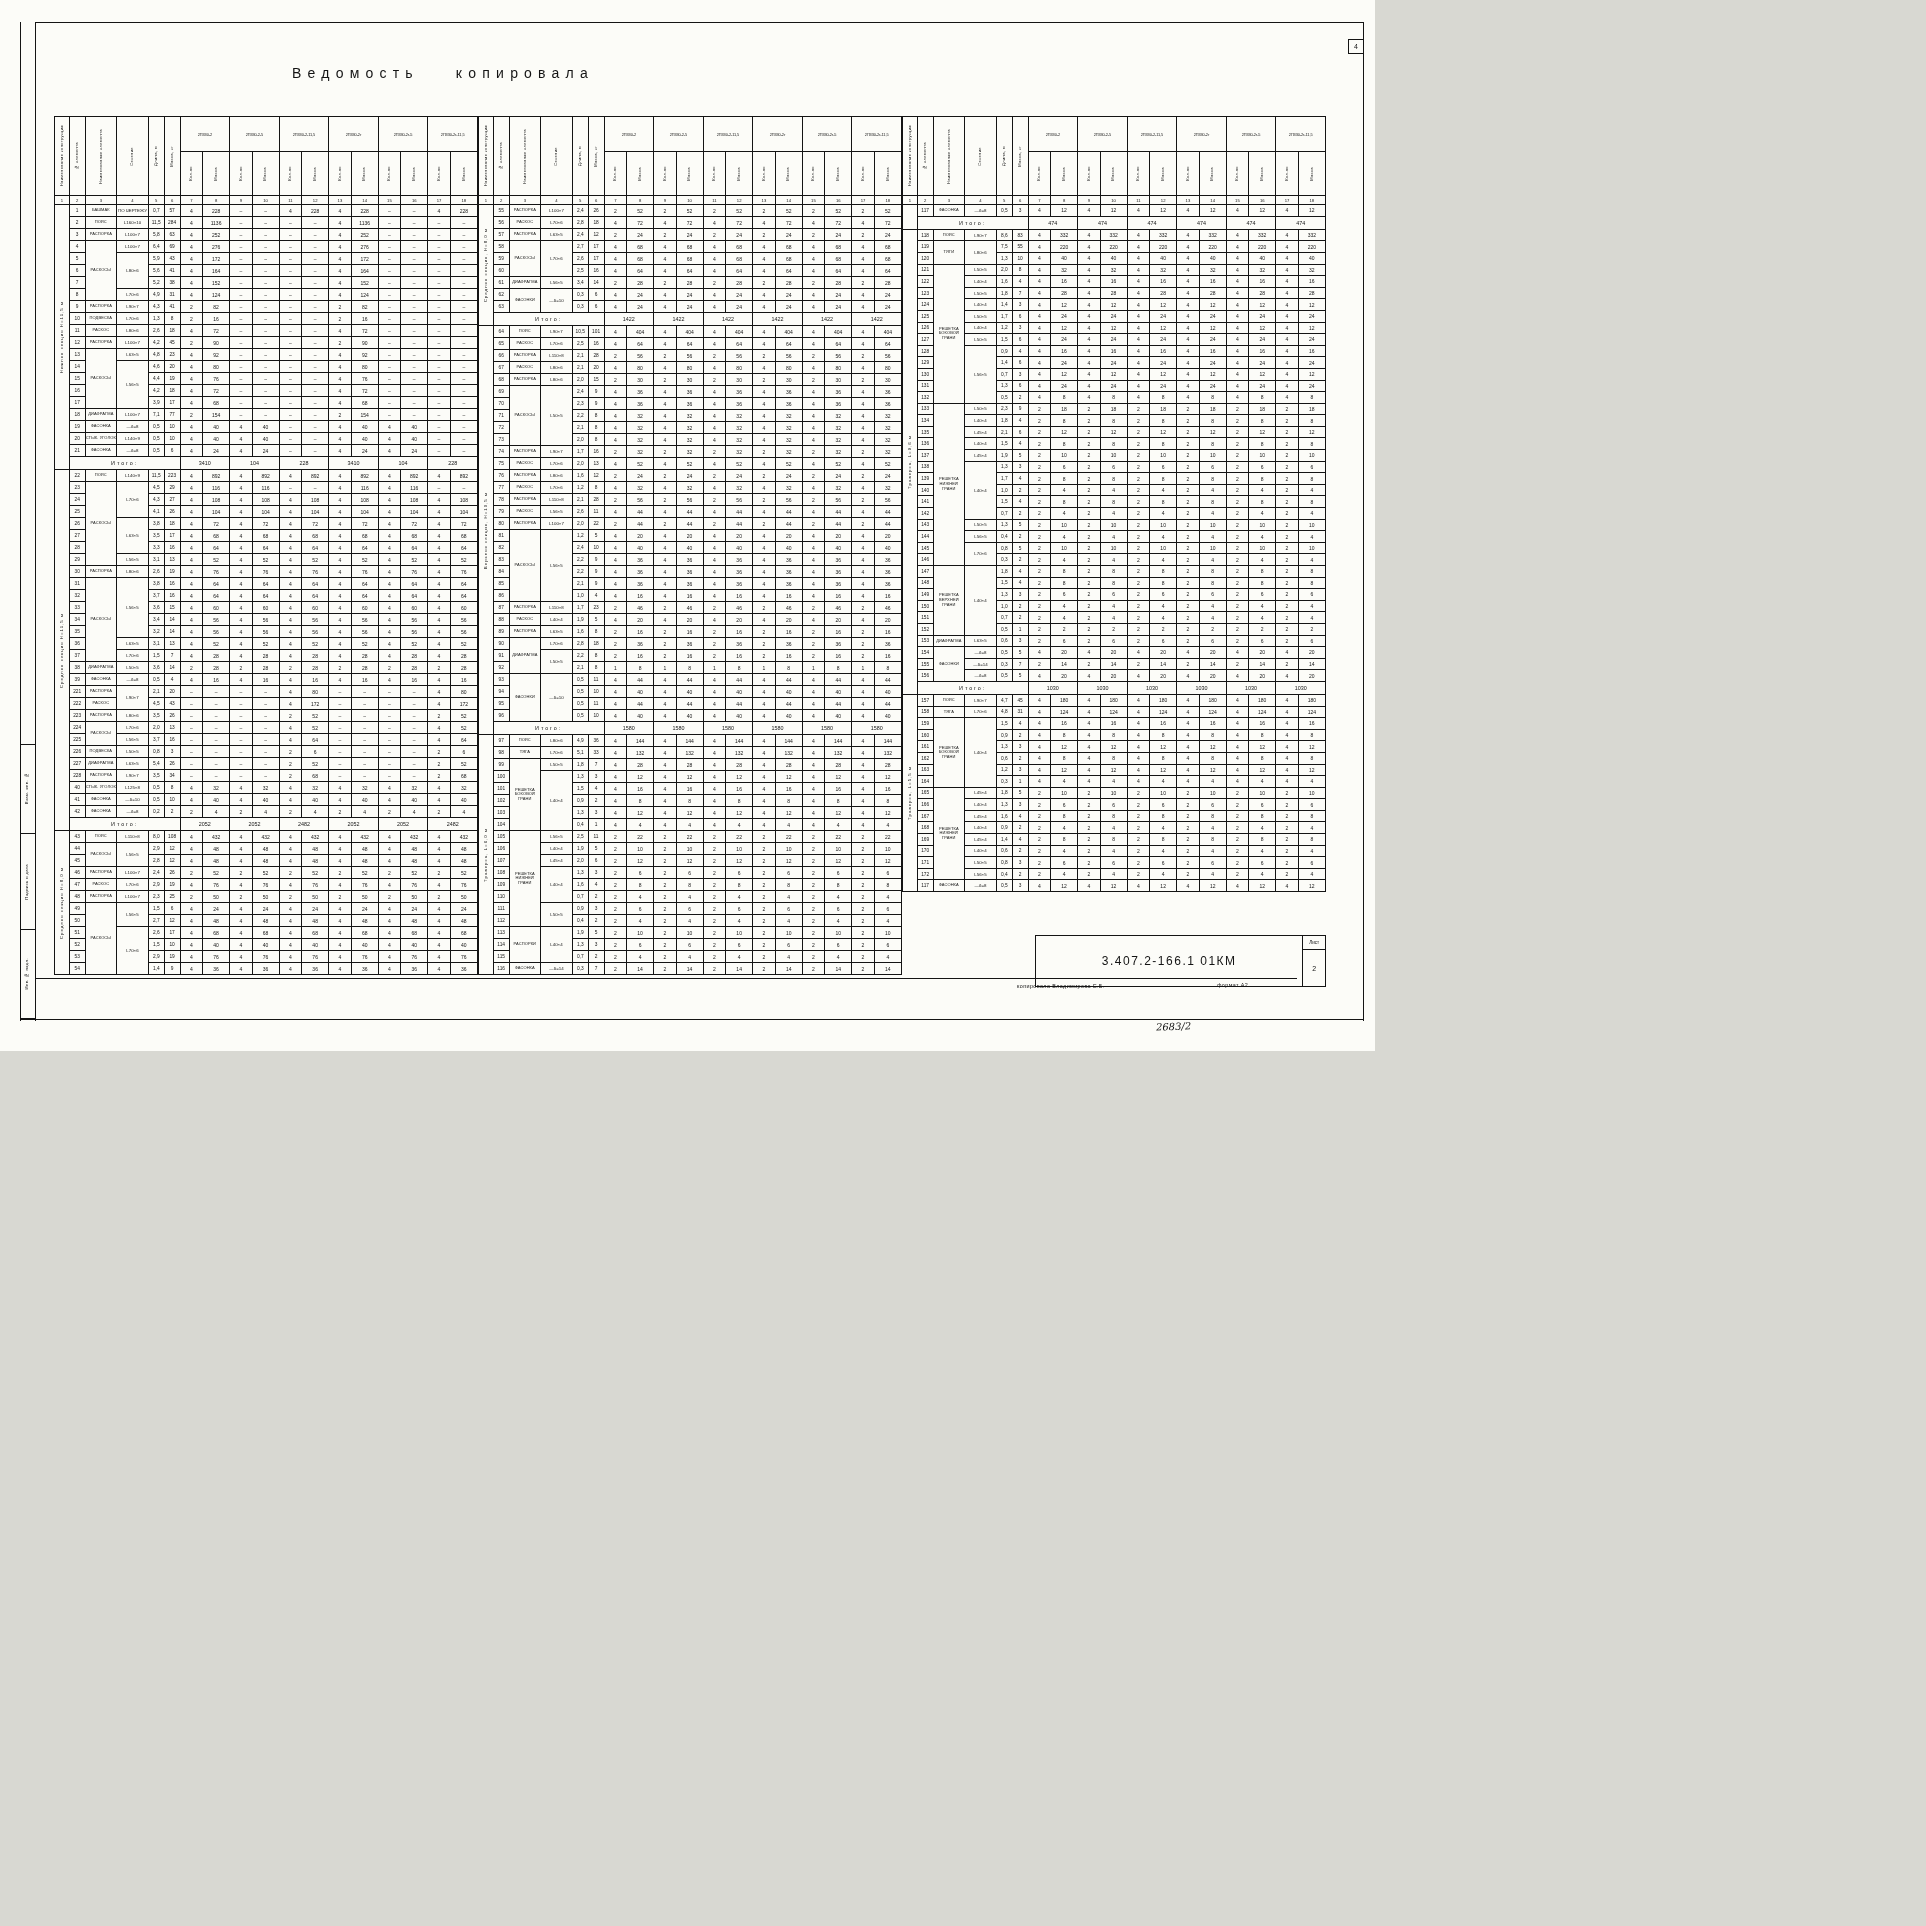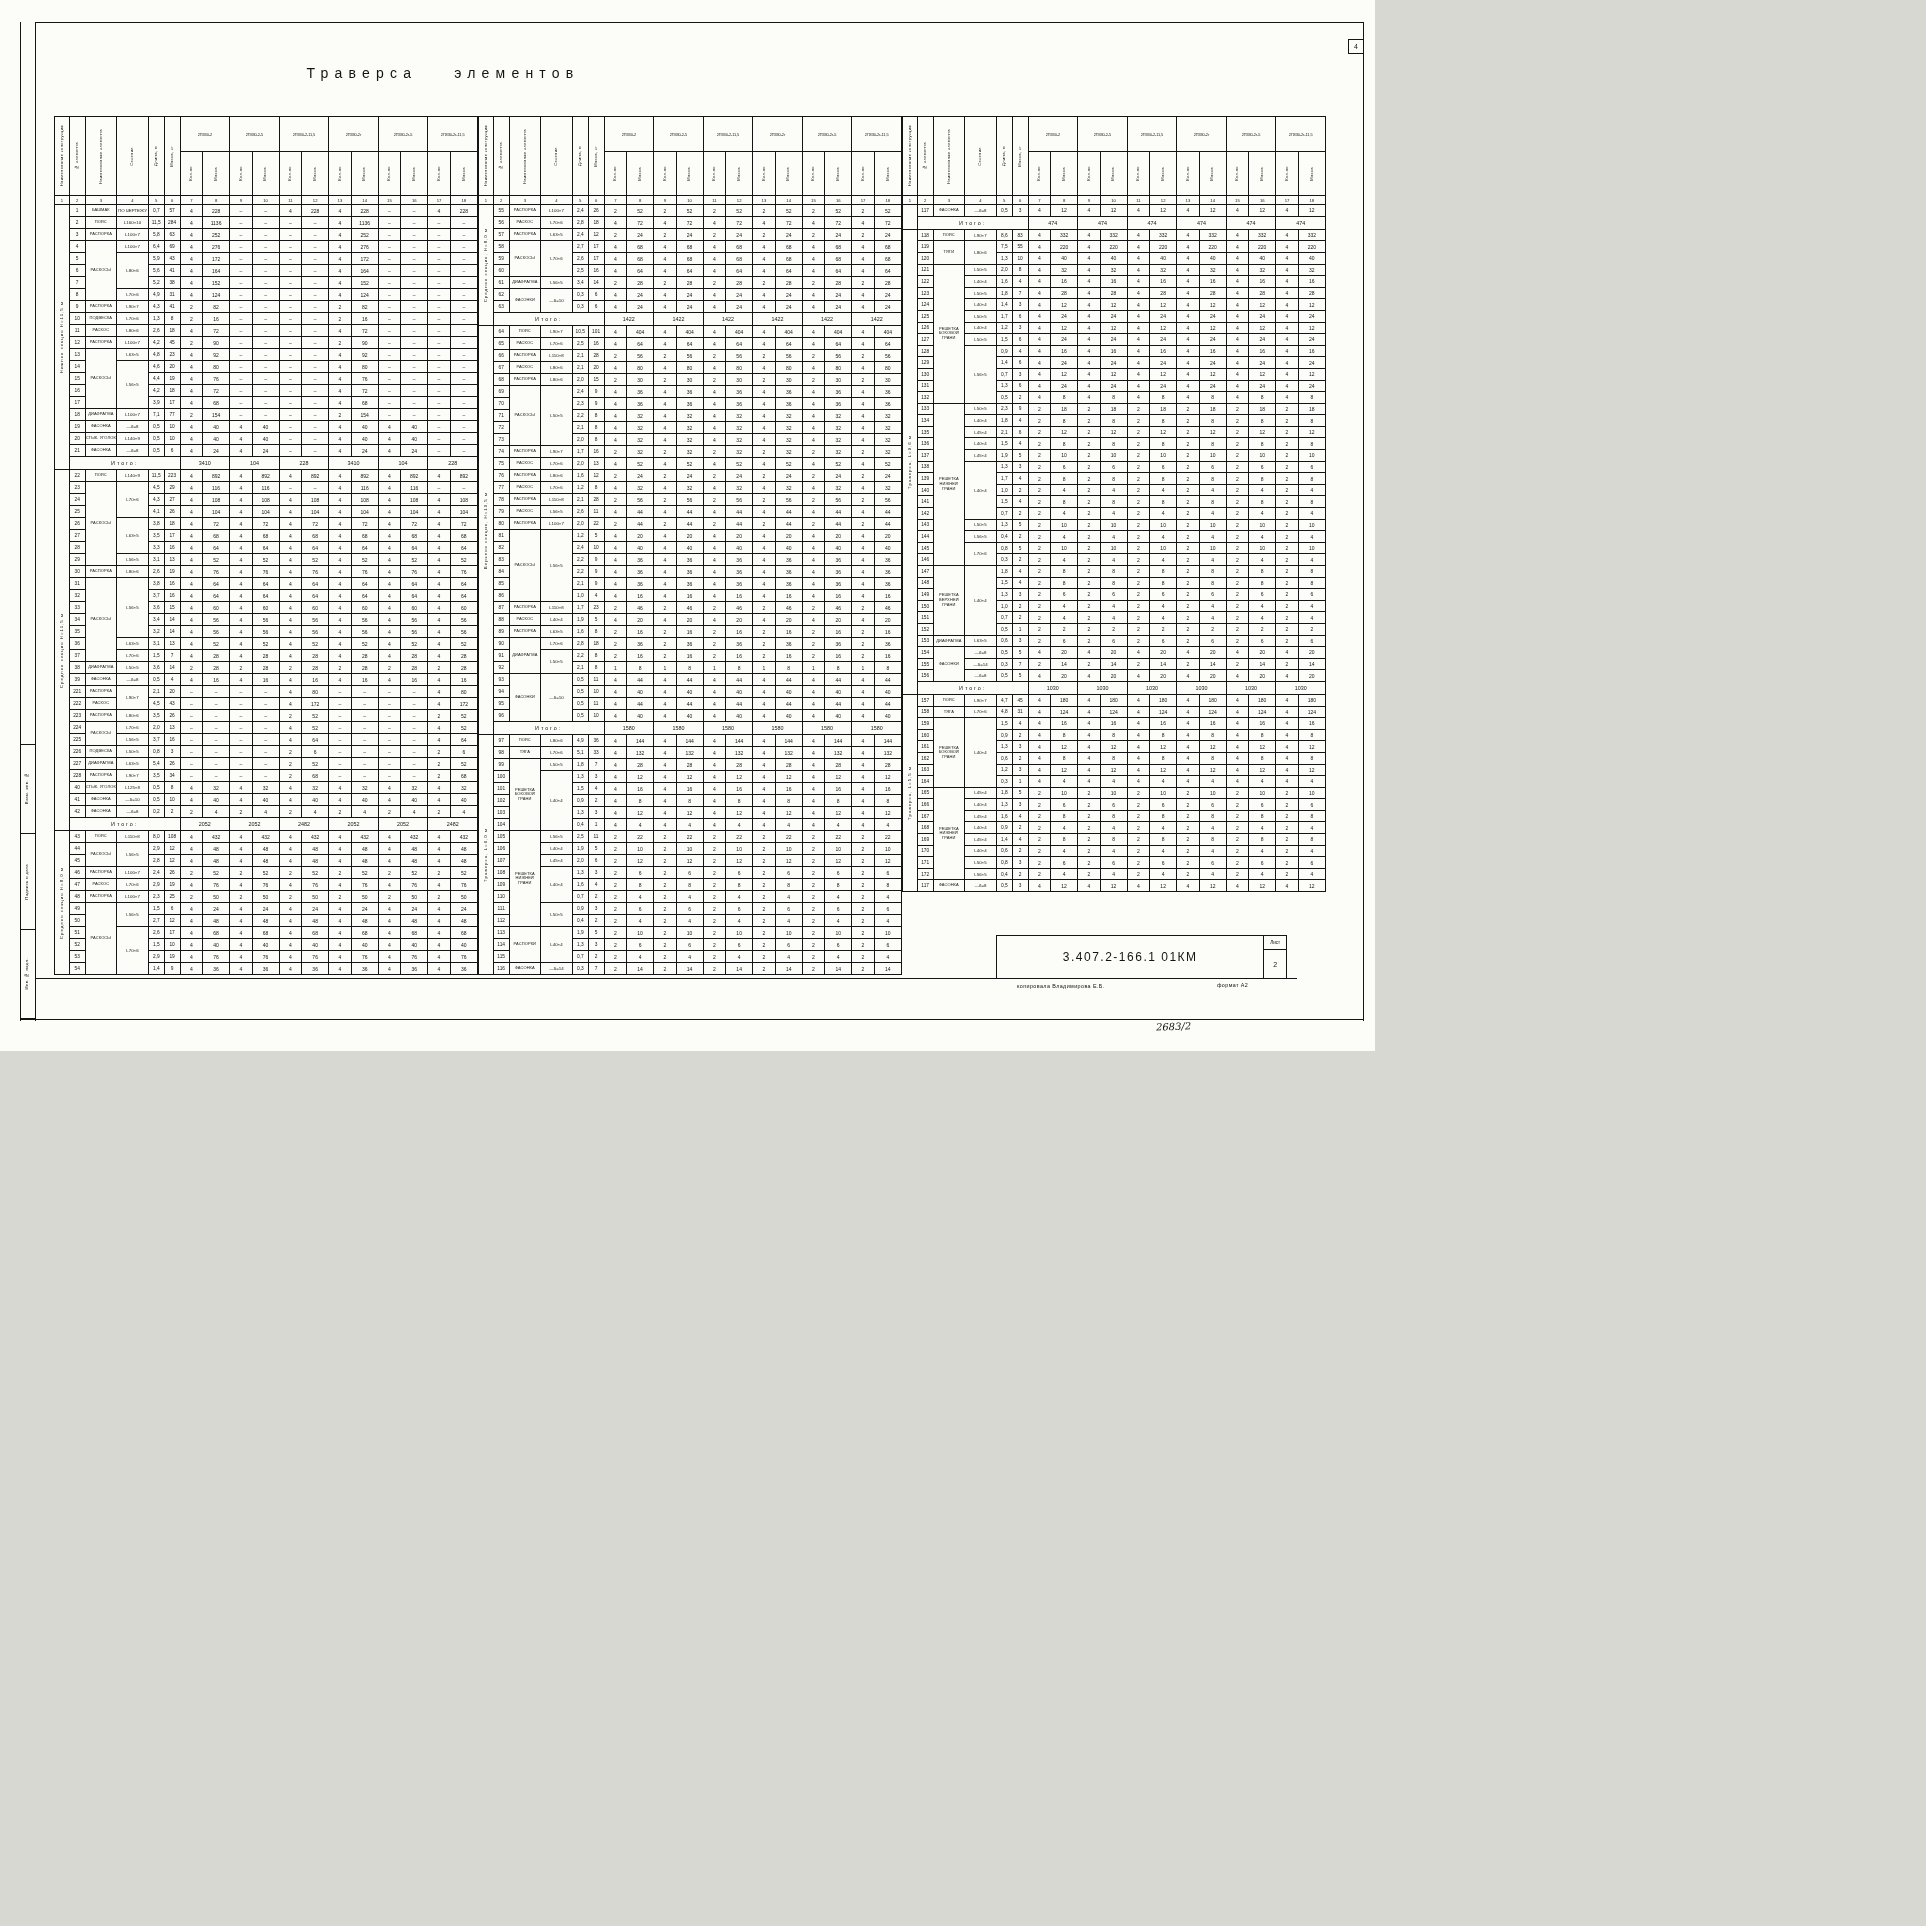--- a/index.html
+++ b/index.html
@@ -36,21 +36,21 @@
   td.cq,td.cm{font-size:5px;}
   tr.grp-first td,tr.grp-first th{border-top:1.2px solid #141414;}
   tr.total-row td{border-top:1px solid #141414;border-bottom:1px solid #141414;height:13px;}
   td.tlabel{font-size:5.4px;letter-spacing:1.9px;}
   td.tval{font-size:5.4px;}
   
   #marginstamp{position:absolute;left:20px;top:744px;width:14.6px;height:275px;border-top:0.8px solid #141414;box-sizing:border-box;}
   .mcell{border-bottom:0.8px solid #141414;display:flex;align-items:center;justify-content:center;box-sizing:border-box;}
   .mcell .vt{font-size:4.2px;letter-spacing:0.4px;}
   
-  #titleblock{position:absolute;left:996px;top:935px;width:291px;height:44px;border:1.2px solid #141414;box-sizing:border-box;display:flex;}
+  #titleblock{position:absolute;left:1035px;top:935px;width:291px;height:52px;border:1.2px solid #141414;box-sizing:border-box;display:flex;}
   #tb-doc{flex:1;display:flex;align-items:center;justify-content:center;font-size:12px;letter-spacing:1.5px;}
   #tb-right{width:21.6px;border-left:0.8px solid #141414;display:flex;flex-direction:column;}
   #tb-sheetlabel{height:13px;border-bottom:0.8px solid #141414;font-size:4.6px;display:flex;align-items:center;justify-content:center;}
   #tb-sheetval{flex:1;display:flex;align-items:center;justify-content:center;font-size:7px;}
   #copied{position:absolute;left:1017px;top:983px;font-size:5.4px;letter-spacing:0.4px;}
   #format{position:absolute;left:1217px;top:982px;font-size:5.4px;letter-spacing:0.4px;}
   #handwritten{position:absolute;left:1156px;top:1021px;font-size:10px;font-style:italic;font-family:"DejaVu Serif", serif;transform:rotate(-2deg);}
 </style>
 </head>
 <body>
@@ -58,21 +58,21 @@
 <div id="sheet">
   <div id="frame"></div>
   <div id="outerleft"></div>
   <div id="bottomlineA"></div>
   <div id="bottomlineB"></div>
 
   <div id="corner">
     <span>4</span>
   </div>
 
-  <div id="title">Траверса элементов</div>
+  <div id="title">Ведомость копировала</div>
 
   <div id="tables">
     <table class="b1">
         <colgroup>
           <col style="width: 14.6px;">
           <col style="width: 16px;">
           <col style="width: 31px;">
           <col style="width: 32px;">
           <col style="width: 15.4px;">
           <col style="width: 16px;">

